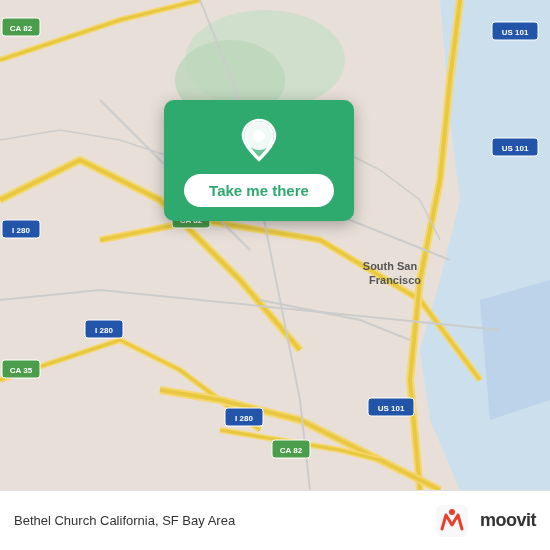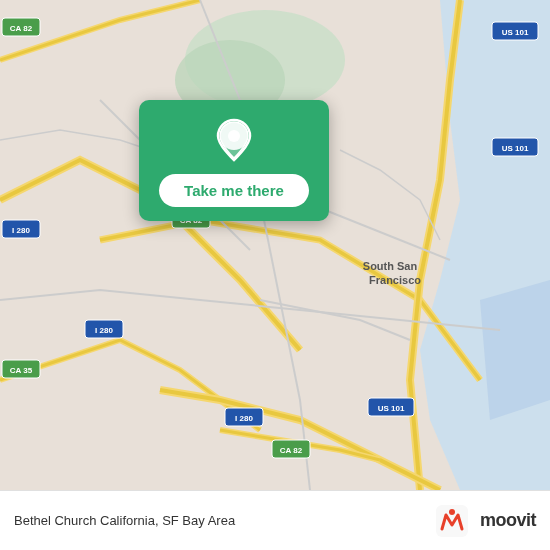--- a/index.html
+++ b/index.html
@@ -26,21 +26,21 @@
       width: 100%;
       height: 100%;
       position: absolute;
       top: 0; left: 0;
     }
 
     
     #popup-card {
       position: absolute;
       top: 100px;
-      left: 139px;
+      left: 164px;
       width: 190px;
       background: #2eaa6e;
       border-radius: 10px;
       display: flex;
       flex-direction: column;
       align-items: center;
       padding: 18px 20px 14px 20px;
       box-shadow: 0 4px 16px rgba(0,0,0,0.3);
       z-index: 10;
     }

